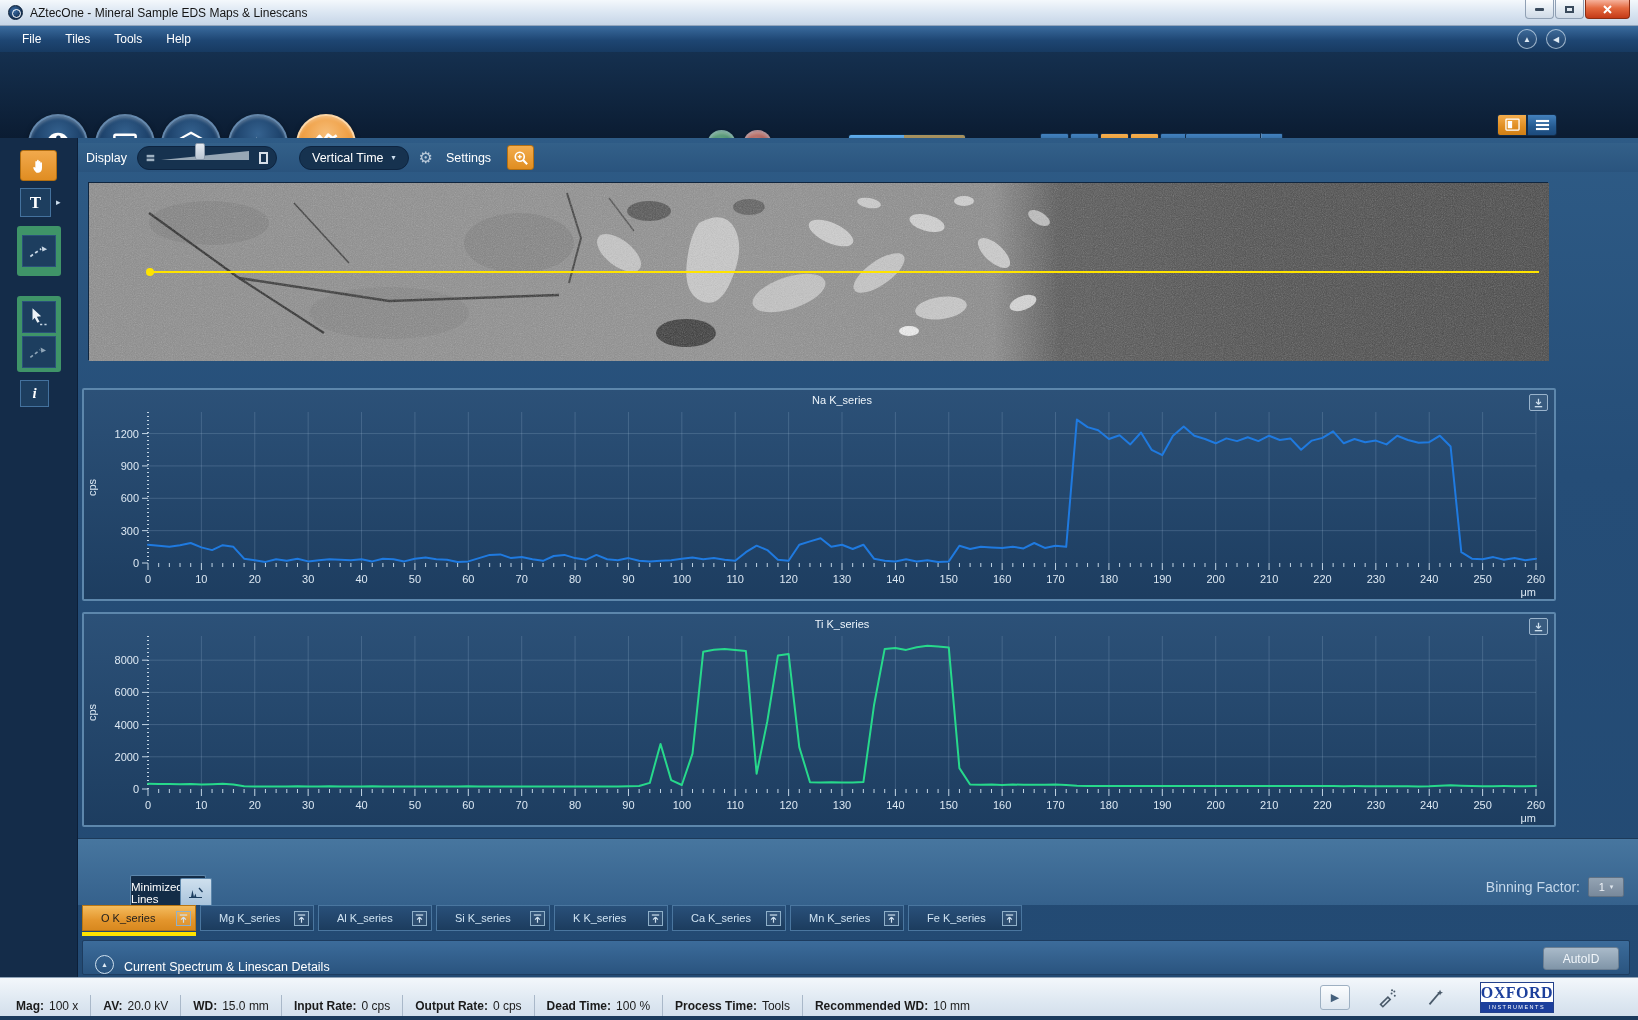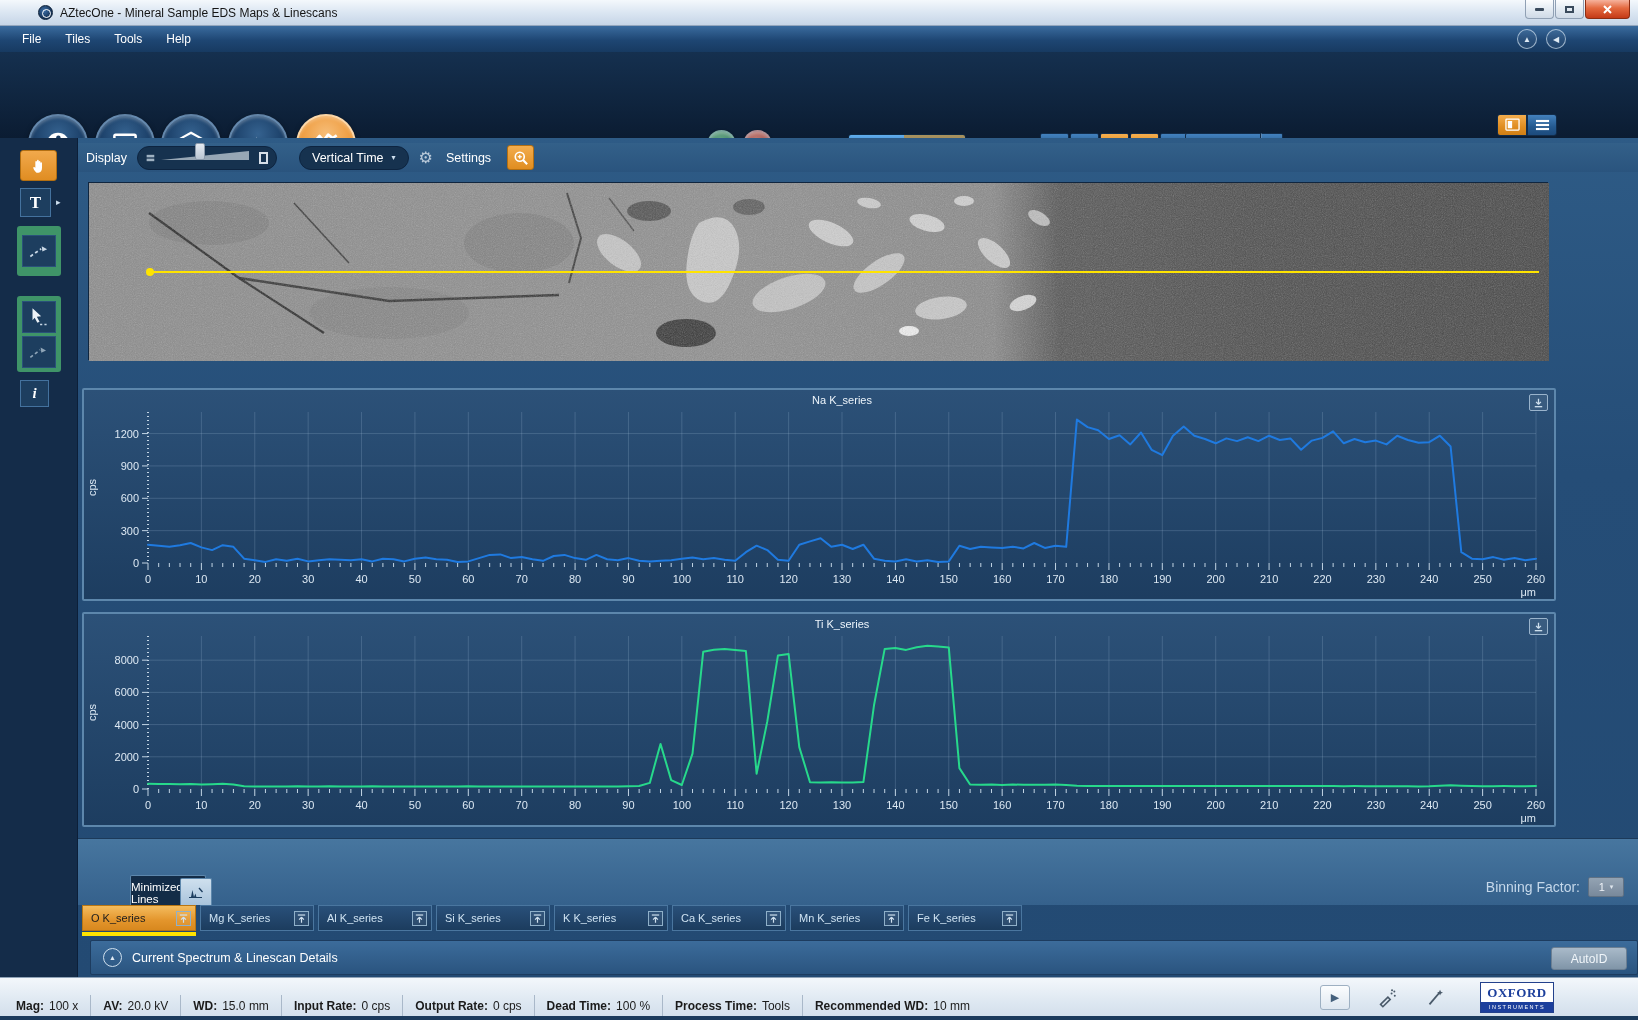--- a/index.html
+++ b/index.html
@@ -3,21 +3,21 @@
 <meta charset="utf-8">
 <style>
   * { margin:0; padding:0; box-sizing:border-box; }
   html,body { background:#0a1626; }
   body { font-family:"Liberation Sans", sans-serif; }
   #app { position:relative; width:1638px; height:1020px; overflow:hidden; background:#0b1c32; box-shadow:inset 0 0 0 3px #41597a; }
 
   
   #titlebar { position:absolute; left:0; top:0; width:1638px; height:26px;
     background:linear-gradient(#f4f8fc,#dbe6f2 50%,#c6d5e7); border-bottom:1px solid #93a6bd;
-    display:flex; align-items:center;padding-left:30px; }
+    display:flex; align-items:center; }
   .app-icon { width:15px; height:15px; border-radius:50%; margin:0 7px 0 8px;
     background:radial-gradient(circle at 40% 35%, #3c6ea6, #142f52 70%); border:1px solid #0c2038; position:relative; }
   .app-icon::after{content:"";position:absolute;left:3px;top:3px;width:7px;height:7px;border-radius:50%;border:1.5px solid #fff;}
   .win-title { font-size:12px; color:#151515; }
   #winbtns { position:absolute; right:8px; top:0; display:flex; }
   .winbtn { height:19px; border:1px solid #90a0b4; border-top:none; border-radius:0 0 4px 4px;
     background:linear-gradient(#fcfdfe,#e6edf4 45%,#cfdae7); display:flex; align-items:center; justify-content:center; margin-left:1px; }
   .winbtn.min,.winbtn.max { width:29px; }
   .winbtn.close { width:45px; background:linear-gradient(#f6b29c,#e4693f 45%,#c43a17); border-color:#8d2d12; }
   .g-min{width:9px;height:3px;background:#3a4a5c;border-radius:1px;}
@@ -127,49 +127,49 @@
   #binning { position:absolute; right:14px; bottom:8px; display:flex; align-items:center; }
   .binning-label { color:#c5d8ea; font-size:14px; margin-right:8px; }
   #binning-dd { width:36px; height:20px; background:linear-gradient(#93a3b3,#78899b); border:1px solid #5f7184; border-radius:2px;
     color:#eef2f7; font-size:11px; display:flex; align-items:center; justify-content:center; gap:5px; }
   #binning-dd .arr { font-size:7px; color:#dfe6ee; }
 
   
   #seriesrow { position:absolute; left:0; top:767px; width:1560px; height:34px; display:flex; padding-left:4px; }
   .series-btn { position:relative; width:114px; height:26px; margin-right:4px;
     background:linear-gradient(#29507a,#1c3c5e); border:1px solid #4a769f; display:flex; align-items:center; }
-  .series-btn .lbl { color:#cfe3f2; font-size:11px; margin-left:8px; flex:1; white-space:nowrap; overflow:hidden; }
+  .series-btn .lbl { color:#cfe3f2; font-size:11px; margin-left:18px; flex:1; white-space:nowrap; overflow:hidden; }
   .series-btn .restore { width:15px; height:15px; border:1px solid #8fb0c9; background:rgba(255,255,255,.06); margin-right:4px;
     display:flex; align-items:center; justify-content:center; }
   .series-btn.active { background:linear-gradient(#f4bc5e,#e3952c 60%,#d8881e); border-color:#b87613; }
   .series-btn.active .lbl { color:#1d1d1d; }
   .series-btn.active::after { content:""; position:absolute; left:-1px; right:-1px; top:26px; height:4px; background:#ffe400; }
 
   
   #detailsbar { position:absolute; left:4px; top:802px; width:1548px; height:35px; border-radius:2px;
-    background:linear-gradient(#3c6c9b,#2a547f); border:1px solid #1d3c5f; display:flex; align-items:center;margin-left:8px; }
+    background:linear-gradient(#3c6c9b,#2a547f); border:1px solid #1d3c5f; display:flex; align-items:flex-end; }
   .collapse-circle { width:19px; height:19px; border-radius:50%; border:1.5px solid #cfe0ee; margin:0 10px 0 12px;
     color:#dfeaf4; font-size:7px; display:flex; align-items:center; justify-content:center; }
   .details-label { color:#fff; font-size:12.5px; }
   #autoid-btn { position:absolute; right:10px; top:6px; width:76px; height:23px; border-radius:3px;
     background:linear-gradient(#a9bac9,#8095a8); border:1px solid #6b7f93; color:#f1f6fa; font-size:12px;
     display:flex; align-items:center; justify-content:center; }
 
   
   #statusbar { position:absolute; left:0; top:977px; width:1638px; height:56px;
     background:linear-gradient(#f3f7fb,#dde7f1 45%,#c8d6e5); border-top:1px solid #8fa3b8; display:flex; align-items:center; }
   .sb-item { display:flex; align-items:center; padding:0 12px; font-size:12px; color:#1b1b1b; white-space:nowrap; }
   .sb-label { font-weight:bold; margin-right:5px; }
   .sb-div { width:1px; height:22px; background:#a9b8c9; }
   #sb-right { position:absolute; right:0; top:0; height:39px; display:flex; align-items:center; padding-right:84px; }
   .sb-iconbtn { width:30px; height:25px; border:1px solid #9db0c2; border-radius:3px; background:linear-gradient(#fbfdfe,#dee7f0);
     display:flex; align-items:center; justify-content:center; color:#44607c; font-size:11px; margin-left:22px; }
   .sb-tool { margin-left:26px; display:flex; align-items:center; }
   #oxford-logo { margin-left:34px; width:74px; height:31px; background:#fff; border:1px solid #23418c; display:flex; flex-direction:column; }
-  .ox-top { flex:1; color:#1c3f9c; font-family:"Liberation Serif",serif; font-weight:bold; font-size:13px;
+  .ox-top { flex:1; color:#1c3f9c; font-family:"Liberation Serif",serif; font-weight:bold; font-size:16px;
     display:flex; align-items:center; justify-content:center; letter-spacing:.5px; }
   .ox-bottom { height:10px; background:#1c3f9c; color:#fff; font-size:5.5px; letter-spacing:1.5px; text-align:center; line-height:10px; }
   #bottomstrip { position:absolute; left:0; top:1016px; width:1638px; height:4px; background:#1b3a5c; }
 </style>
 </head>
 <body>
 
 <div id="app">
 
   <div id="titlebar">

